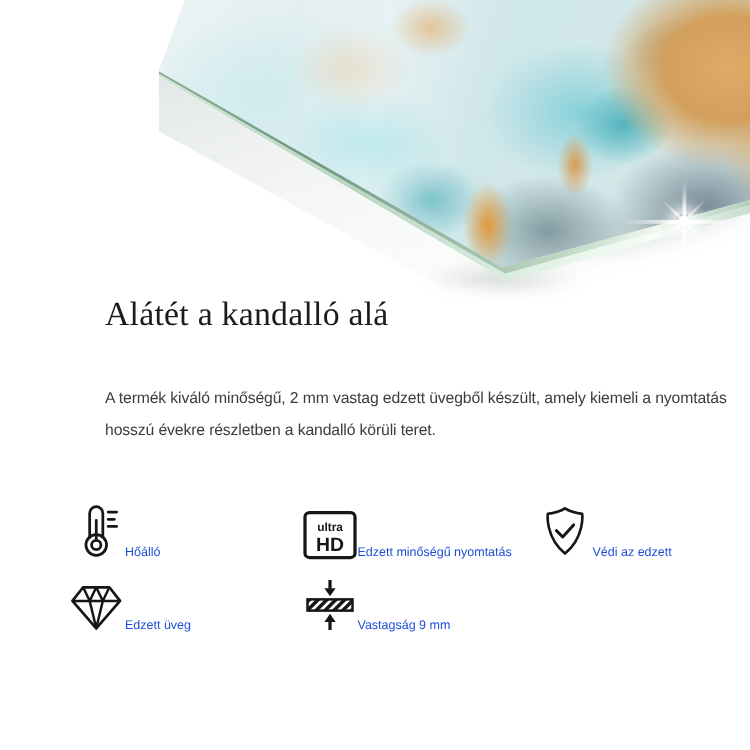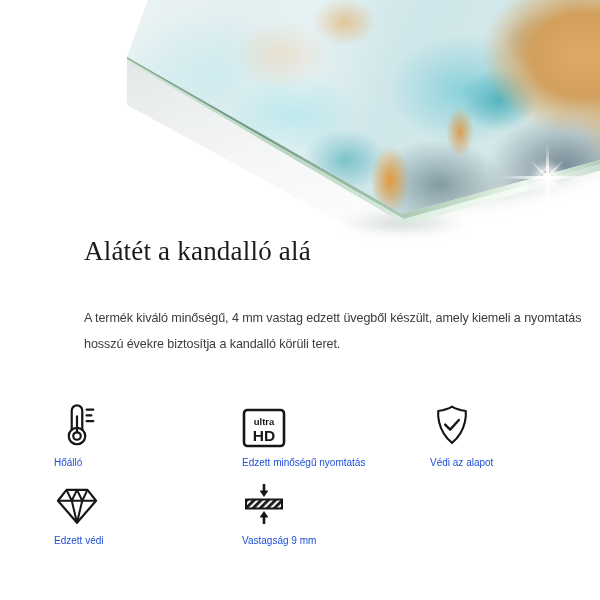--- a/index.html
+++ b/index.html
@@ -87,21 +87,21 @@
     position:absolute; left:40px; top:306px; margin:0;
     font-size:12.6px; line-height:25.5px; letter-spacing:-0.1px; color:#3c3c3c;
   }
   .desc span { display:block; white-space:nowrap; }
 
   
   .features {
     position:absolute; left:10px; top:398px; width:564px;
     display:grid; grid-template-columns:repeat(3, 188px); row-gap:16px;
   }
-  .feature { display:flex; flex-direction:column; align-items:flex-start; }
+  .feature { display:flex; flex-direction:row; align-items:flex-end; }
   .icon-wrap { height:50px; display:flex; align-items:flex-end; justify-content:center; }
   .feature:nth-child(n+4) .icon-wrap { height:42px; }
   .feature-label {
     margin-top:9px; font-size:10px; color:#1d4ed8; text-align:center; white-space:nowrap;
   }
   .features svg { display:block; }
 </style>
 </head>
 <body>
 
@@ -121,22 +121,22 @@
         <div class="ray-d2"></div>
       <div class="core"></div>
     </div>
   </div>
 
   <h1 class="heading">
     <span>Alátét a kandalló alá</span>
   </h1>
 
   <p class="desc">
-    <span>A termék kiváló minőségű, 4 mm vastag edzett üvegből készült, amely kiemeli a nyomtatás</span>
-    <span>hosszú évekre biztosítja a kandalló körüli teret.</span>
+    <span>A termék kiváló minőségű, 2 mm vastag edzett üvegből készült, amely kiemeli a nyomtatás</span>
+    <span>hosszú évekre részletben a kandalló körüli teret.</span>
   </p>
 
   <div class="features">
 
     <div class="feature">
       <div class="icon-wrap">
         <svg width="46" height="46" viewBox="0 0 48 48">
           <path d="M18.5 29 V9 a5.5 5.5 0 0 1 11 0 v20" fill="none" stroke="#161616" stroke-width="2.3" stroke-linecap="round"></path>
           <circle cx="24" cy="35.5" r="8.6" fill="none" stroke="#161616" stroke-width="2.3"></circle>
           <circle cx="24" cy="35.5" r="3.9" fill="none" stroke="#161616" stroke-width="2.3"></circle>
@@ -160,32 +160,32 @@
       <div class="feature-label">Edzett minőségű nyomtatás</div>
     </div>
 
     <div class="feature">
       <div class="icon-wrap">
         <svg width="44" height="46" viewBox="0 0 48 48">
           <path d="M24 4 C28 6.5 33.5 8 39 8.8 C39 8.8 41.5 29 24 43.5 C6.5 29 9 8.8 9 8.8 C14.5 8 20 6.5 24 4 Z" fill="none" stroke="#161616" stroke-width="2.3" stroke-linejoin="round"></path>
           <path d="M16.5 23.5 L22 29 L31.5 18.5" fill="none" stroke="#161616" stroke-width="2.6" stroke-linecap="round" stroke-linejoin="round"></path>
         </svg>
       </div>
-      <div class="feature-label">Védi az alapot</div>
+      <div class="feature-label">Védi az edzett</div>
     </div>
 
     <div class="feature">
       <div class="icon-wrap">
         <svg width="46" height="40" viewBox="0 0 48 42">
           <path d="M13 4 H35 L44 15.5 L24 38.5 L4 15.5 Z" fill="none" stroke="#161616" stroke-width="2.3" stroke-linejoin="round"></path>
           <path d="M4 15.5 H44" fill="none" stroke="#161616" stroke-width="2.1"></path>
           <path d="M13 4 L18.5 15.5 L24 4 L29.5 15.5 L35 4 M18.5 15.5 L24 38.5 L29.5 15.5" fill="none" stroke="#161616" stroke-width="2.1" stroke-linejoin="round"></path>
         </svg>
       </div>
-      <div class="feature-label">Edzett védi</div>
+      <div class="feature-label">Edzett üveg</div>
     </div>
 
 
     <div class="feature">
       <div class="icon-wrap">
         <svg width="44" height="44" viewBox="0 0 44 44">
           <defs>
             <pattern id="hp1" patternUnits="userSpaceOnUse" width="5" height="5" patternTransform="rotate(45)">
               <rect width="5" height="5" fill="#ffffff"></rect>
               <rect width="2.8" height="5" fill="#161616"></rect>

